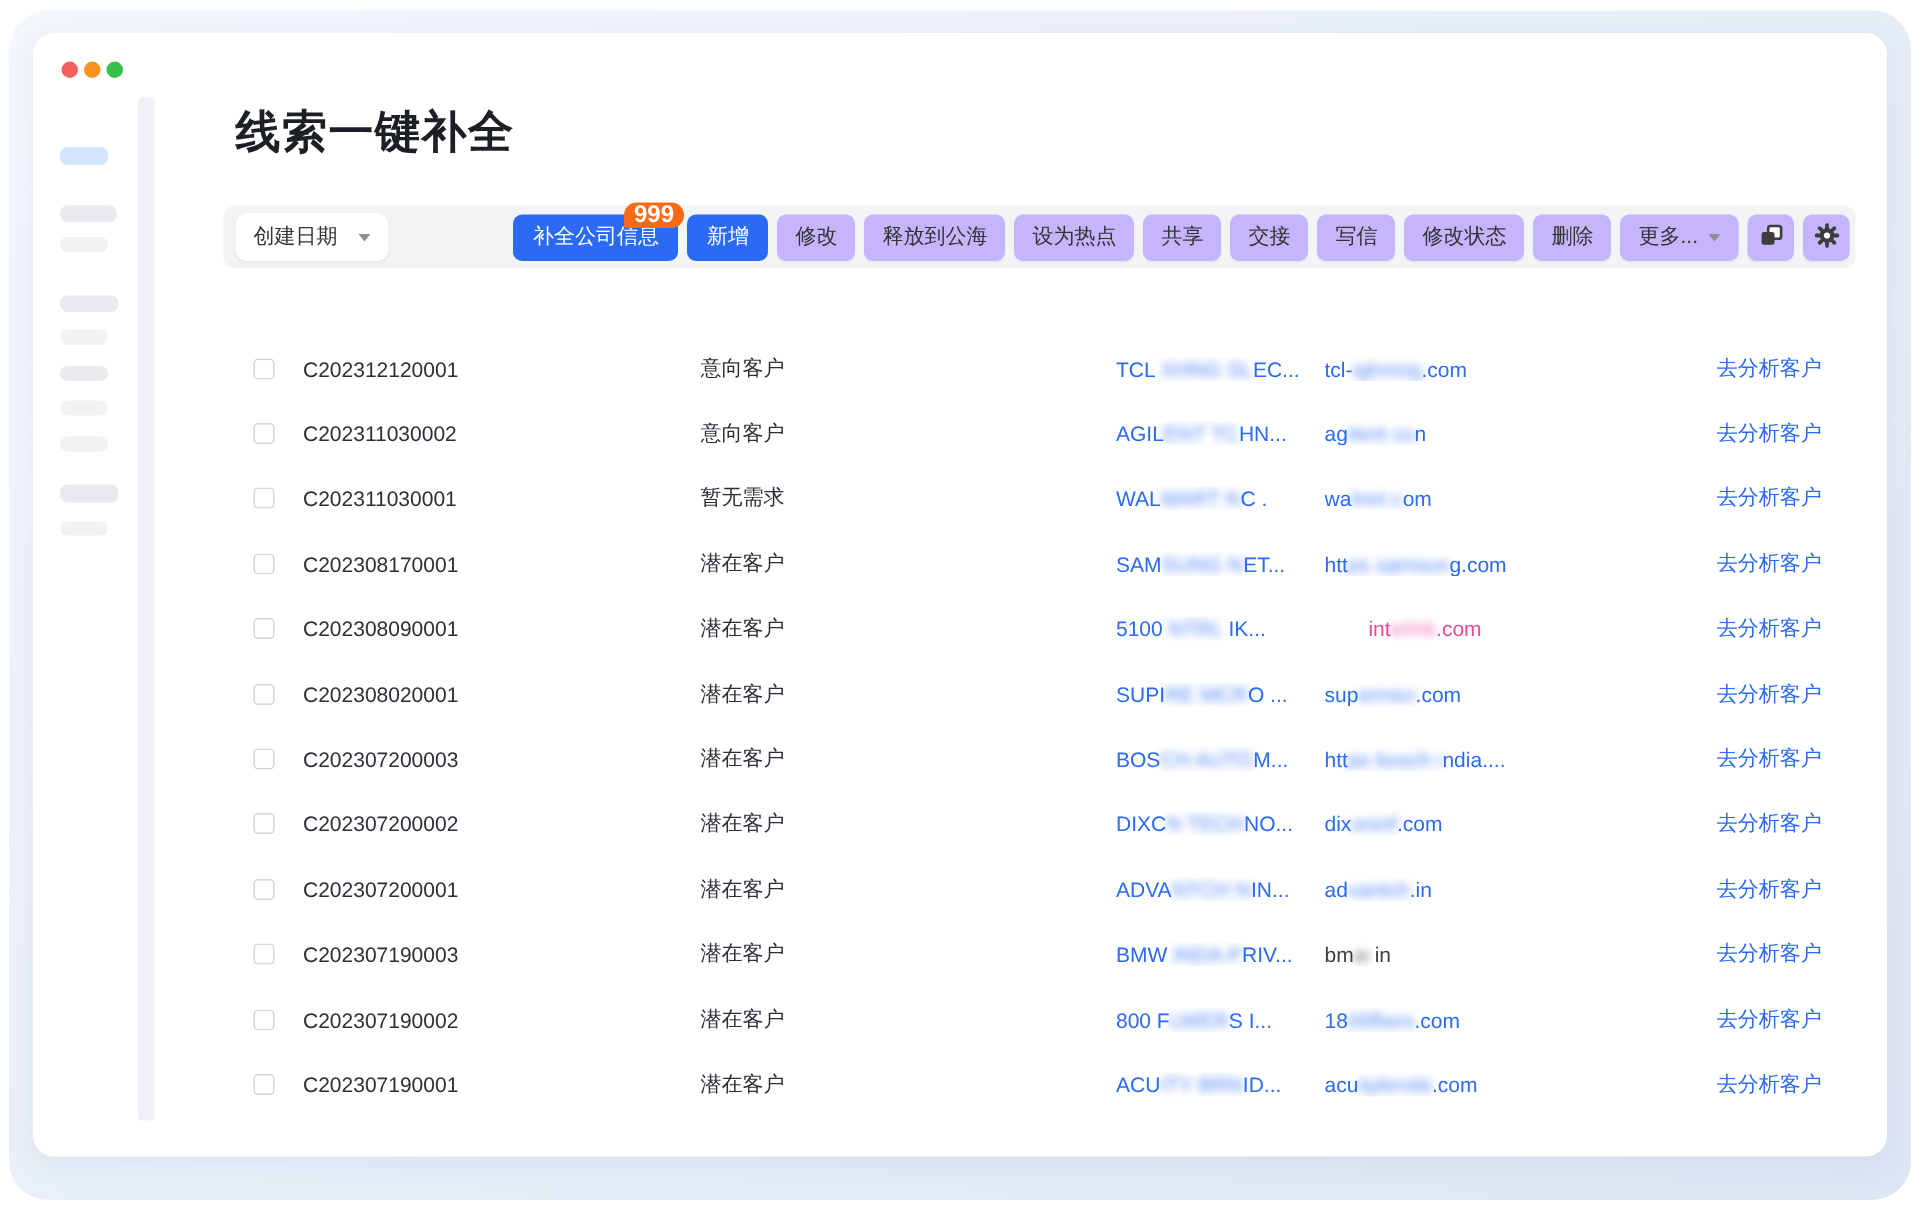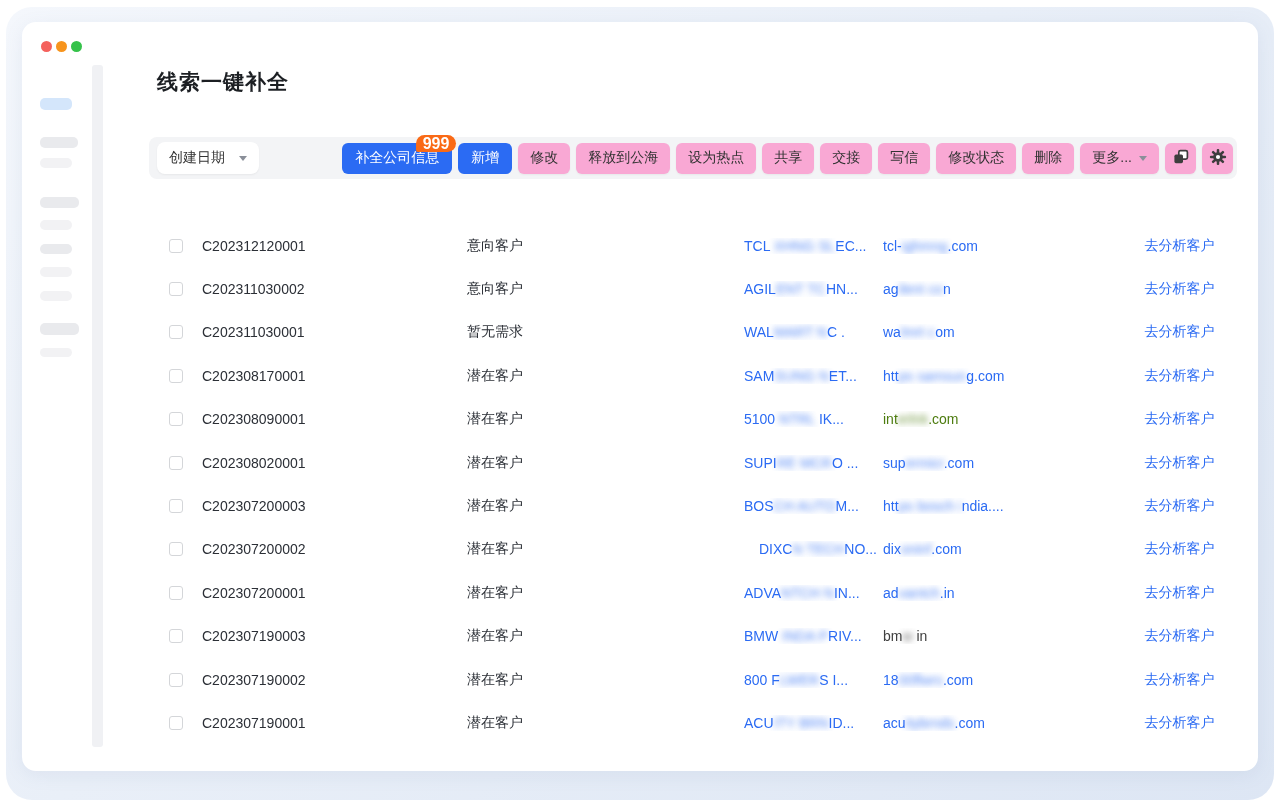--- a/index.html
+++ b/index.html
@@ -21,35 +21,35 @@
   
   .sbar { position:absolute; border-radius:5px; }
   .sb-blue { left:18px; top:76px; width:32px; height:12px; background:#d4e6fb; }
   .sb-d { background:#e9eaed; }
   .sb-l { background:#f2f2f4; }
   .vstrip { position:absolute; left:70px; top:43px; width:11px; height:682px;
             background:#f0f1f4; border-radius:3px; }
 
   
   .main { position:absolute; left:105px; top:0; width:1110px; height:749px; }
-  .page-title { position:absolute; left:30px; top:46px; font-size:21px; font-weight:700;
+  .page-title { position:absolute; left:30px; top:46px; font-size:30px; font-weight:700;
                 color:#1c1f23; letter-spacing:1px; }
 
   .toolbar { position:absolute; left:22px; top:115px; width:1088px; height:42px;
              background:#f3f4f6; border-radius:8px; display:flex; align-items:center;
              justify-content:space-between; padding:0 4px 0 8px; }
   .date-filter { height:32px; background:#fff; border-radius:8px; display:flex;
                  align-items:center; gap:14px; padding:0 12px; font-size:14px; color:#333;
                  box-shadow:0 1px 2px rgba(0,0,0,0.05); cursor:pointer; }
   .caret { width:0; height:0; border-left:4px solid transparent; border-right:4px solid transparent;
            border-top:5px solid #8a8f99; display:inline-block; }
   .tb-right { display:flex; align-items:center; gap:6px; }
   .btn { height:31px; border:none; border-radius:6px; font-size:14px; cursor:pointer;
          font-family:inherit; display:flex; align-items:center; justify-content:center; }
-  .btn.white { background:#f9a8d4; color:#333; padding:0 12px;
+  .btn.white { background:#c4b5fd; color:#333; padding:0 12px;
                box-shadow:0 1px 2px rgba(0,0,0,0.05); gap:7px; }
   .btn.blue { color:#fff; padding:0 13px; position:relative; }
   .badge { position:absolute; top:-8px; right:-4px; color:#fff; font-size:16px;
            font-weight:700; line-height:17px; padding:0 7px;
            border-radius:9px 9px 9px 2px; }
   .icon-btn { width:31px; padding:0; }
 
   
   .grid-cols { display:grid;
     grid-template-columns:48px 130px 140px 138px 139px 139px 134px 105px 115px; }
@@ -208,21 +208,21 @@
 
   <div class="trow grid-cols">
     <div class="cell c-check">
             <span class="checkbox"></span>
           </div>
     <div class="cell c-code">C202308090001</div>
     <div class="cell"></div>
     <div class="cell">潜在客户</div>
     <div class="cell"></div>
     <div class="cell link" style="color: rgb(43, 107, 243);"><span>5100 </span><span class="rd">NTRL </span><span>IK...</span></div>
-    <div class="cell link" style="color: #4d7c0f;"><span>int</span><span class="rd">erlnk</span><span>.com</span></div>
+    <div class="cell link" style="color: #ec4899; text-align: center;"><span>int</span><span class="rd">erlnk</span><span>.com</span></div>
     <div class="cell"></div>
     <div class="cell action-cell"><a class="action-link" style="color: rgb(43, 107, 243);">去分析客户</a></div>
   </div>
 
   <div class="trow grid-cols">
     <div class="cell c-check">
             <span class="checkbox"></span>
           </div>
     <div class="cell c-code">C202308020001</div>
     <div class="cell"></div>
@@ -249,21 +249,21 @@
   </div>
 
   <div class="trow grid-cols">
     <div class="cell c-check">
             <span class="checkbox"></span>
           </div>
     <div class="cell c-code">C202307200002</div>
     <div class="cell"></div>
     <div class="cell">潜在客户</div>
     <div class="cell"></div>
-    <div class="cell link" style="color: rgb(43, 107, 243); margin-left: 15px;"><span>DIXC</span><span class="rd">N TECH</span><span>NO...</span></div>
+    <div class="cell link" style="color: rgb(43, 107, 243);"><span>DIXC</span><span class="rd">N TECH</span><span>NO...</span></div>
     <div class="cell link" style="color: rgb(43, 107, 243);"><span>dix</span><span class="rd">oninf</span><span>.com</span></div>
     <div class="cell"></div>
     <div class="cell action-cell"><a class="action-link" style="color: rgb(43, 107, 243);">去分析客户</a></div>
   </div>
 
   <div class="trow grid-cols">
     <div class="cell c-check">
             <span class="checkbox"></span>
           </div>
     <div class="cell c-code">C202307200001</div>

